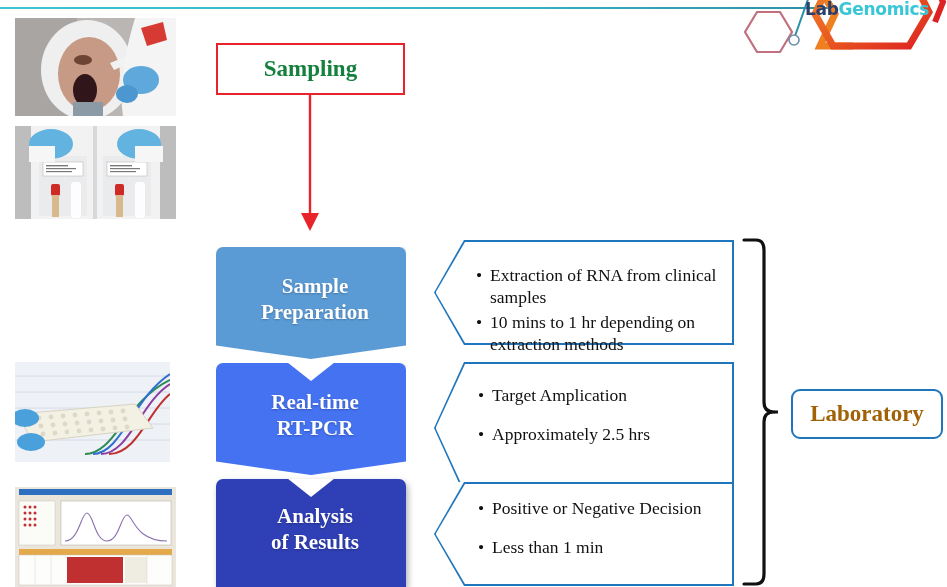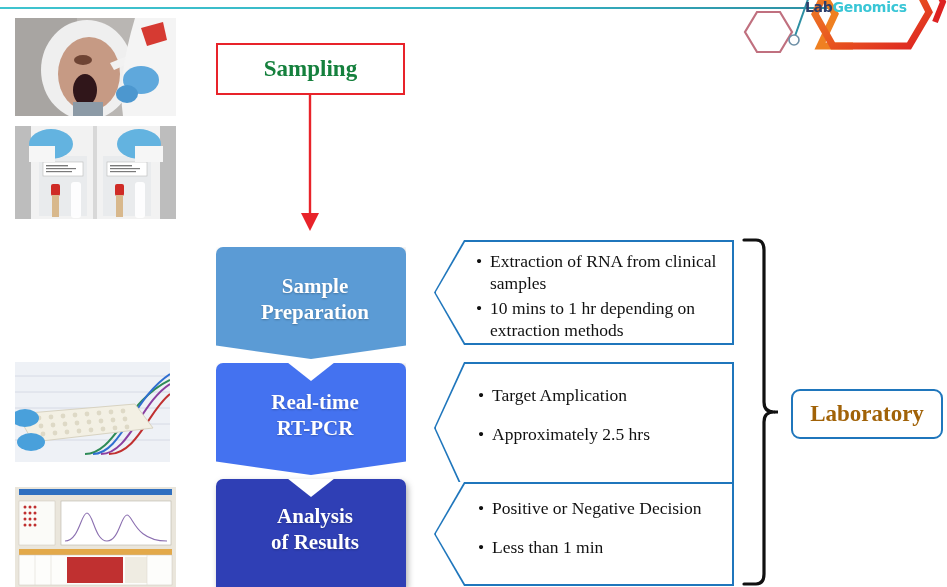--- a/index.html
+++ b/index.html
@@ -17,21 +17,21 @@
     position:absolute;left:0;top:7px;width:830px;height:2px;
     background:linear-gradient(90deg,#3fc4cf 0%,#35b4c4 60%,#2d8fa3 100%);
   }
 
   
   .logo{position:absolute;right:0;top:0;width:210px;height:60px;}
   .logo svg{display:block;}
   .logo-text{
     position:absolute;left:68px;top:-1px;
     font-family:"DejaVu Sans", sans-serif;
-    font-weight:bold;font-size:14px;letter-spacing:-0.3px;
+    font-weight:bold;font-size:17px;letter-spacing:-0.3px;
     white-space:nowrap;
   }
   .logo-text .lab{color:#2c3e6b;}
   .logo-text .gen{color:#39c6d6;}
 
   
   .photo{
     position:absolute;left:15px;
     border:0;overflow:hidden;
     background:#cfcfcf;
@@ -100,21 +100,21 @@
   }
   .callout li{
     font-family:"Liberation Serif", serif;
     font-size:17.5px;color:#111111;line-height:1.28;
     position:relative;padding-left:14px;
   }
   .callout li:before{
     content:"\2022";position:absolute;left:0;top:0;
   }
   .co1{top:240px;height:105px;}
-  .co1 ul{padding:10px 16px 0 42px;}
+  .co1 ul{padding:24px 16px 0 42px;}
   .co1 li{margin-bottom:2px;}
   .co2{top:362px;height:132px;}
   .co2 ul{padding:22px 16px 0 44px;}
   .co2 li{margin-bottom:17px;}
   .co3{top:482px;height:104px;}
   .co3 ul{padding:15px 16px 0 44px;}
   .co3 li{margin-bottom:17px;}
 
   
   .brace{position:absolute;left:742px;top:238px;width:36px;height:348px;}

